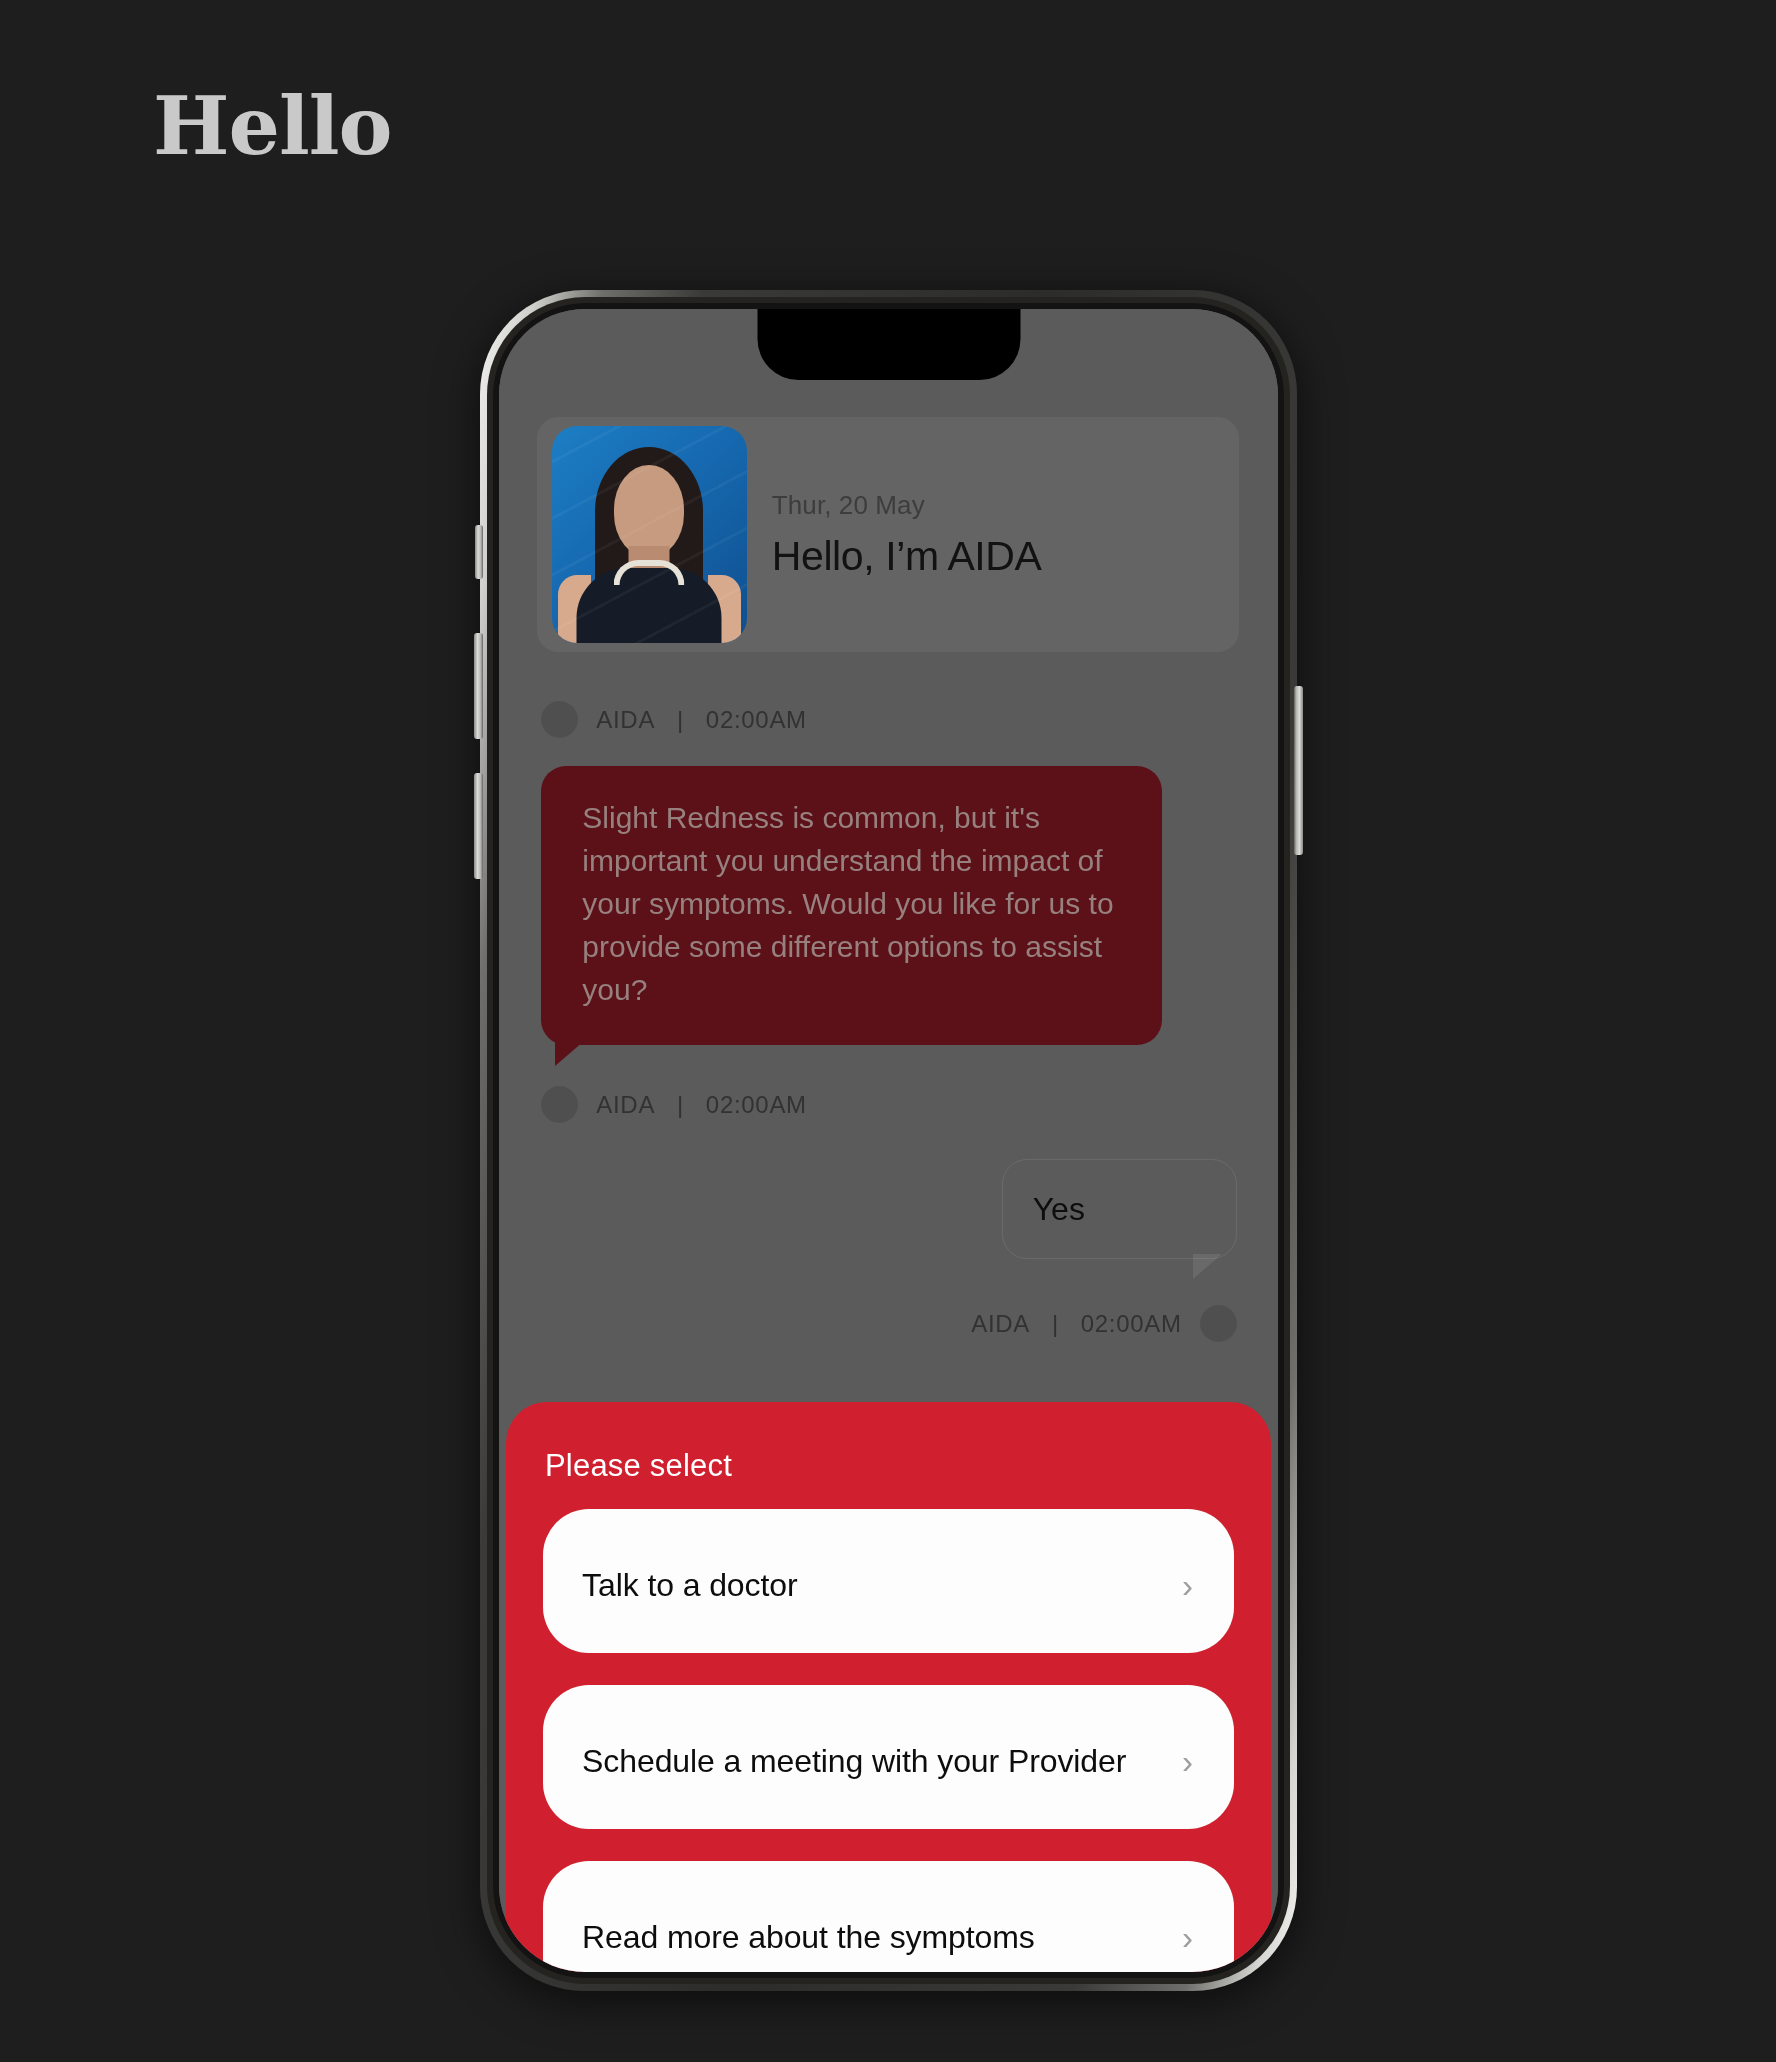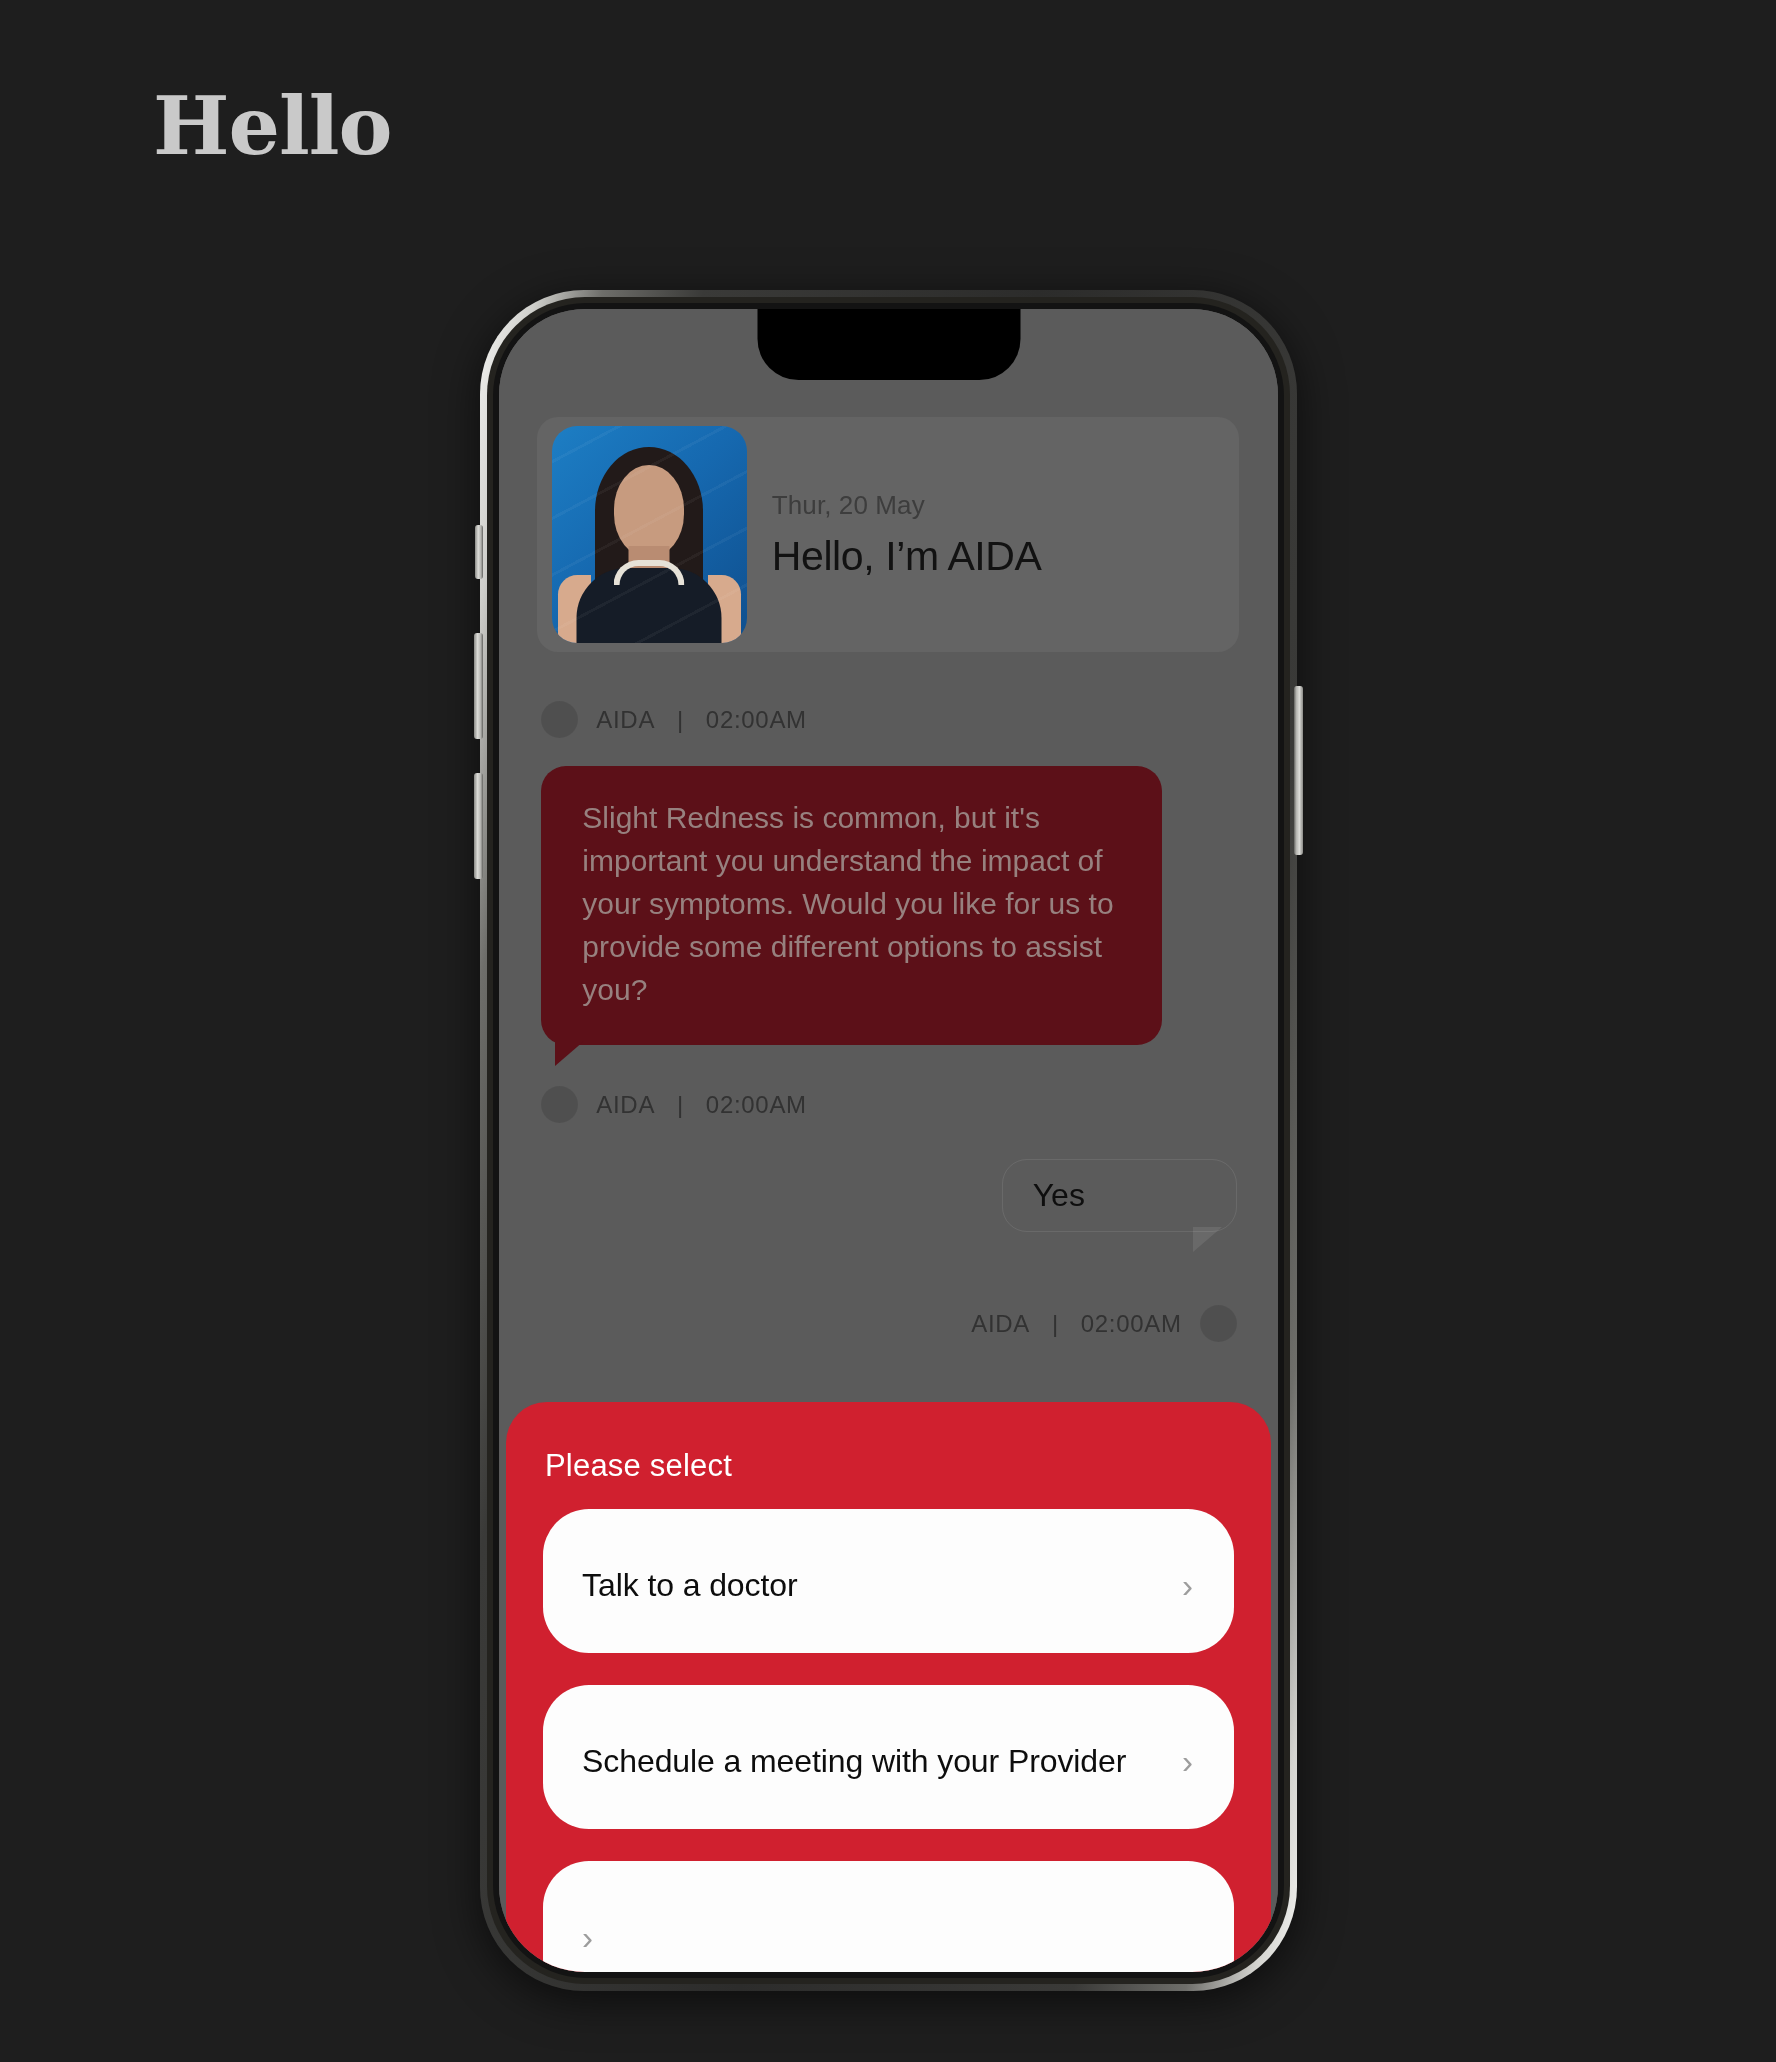--- a/index.html
+++ b/index.html
@@ -254,21 +254,21 @@
     border-width: 25px 29px 0 0;
     border-color: #5c1018 transparent transparent transparent;
   }
 
   
   .bubble-user {
     position: absolute;
     right: 41px;
     top: 850px;
     width: 235px;
-    height: 73px;
+    height: 100px;
     border: 1.9px solid rgba(255,255,255,.09);
     border-radius: 25px;
     box-sizing: border-box;
     display: flex;
     align-items: center;
     padding-left: 30px;
     font-size: 32px;
     color: #0e0e0e;
   }
   .bubble-user::after {
@@ -397,20 +397,21 @@
           <span class="option-label">Talk to a doctor</span>
           <span class="chev">›</span>
         </div>
 
         <div class="option">
           <span class="option-label">Schedule a meeting with your Provider</span>
           <span class="chev">›</span>
         </div>
 
         <div class="option">
+          <span class="option-label">Read more about the symptoms</span>
           <span class="chev">›</span>
         </div>
       </div>
 
     </div>
   </div>
 </div>
 
 
 </body></html>

